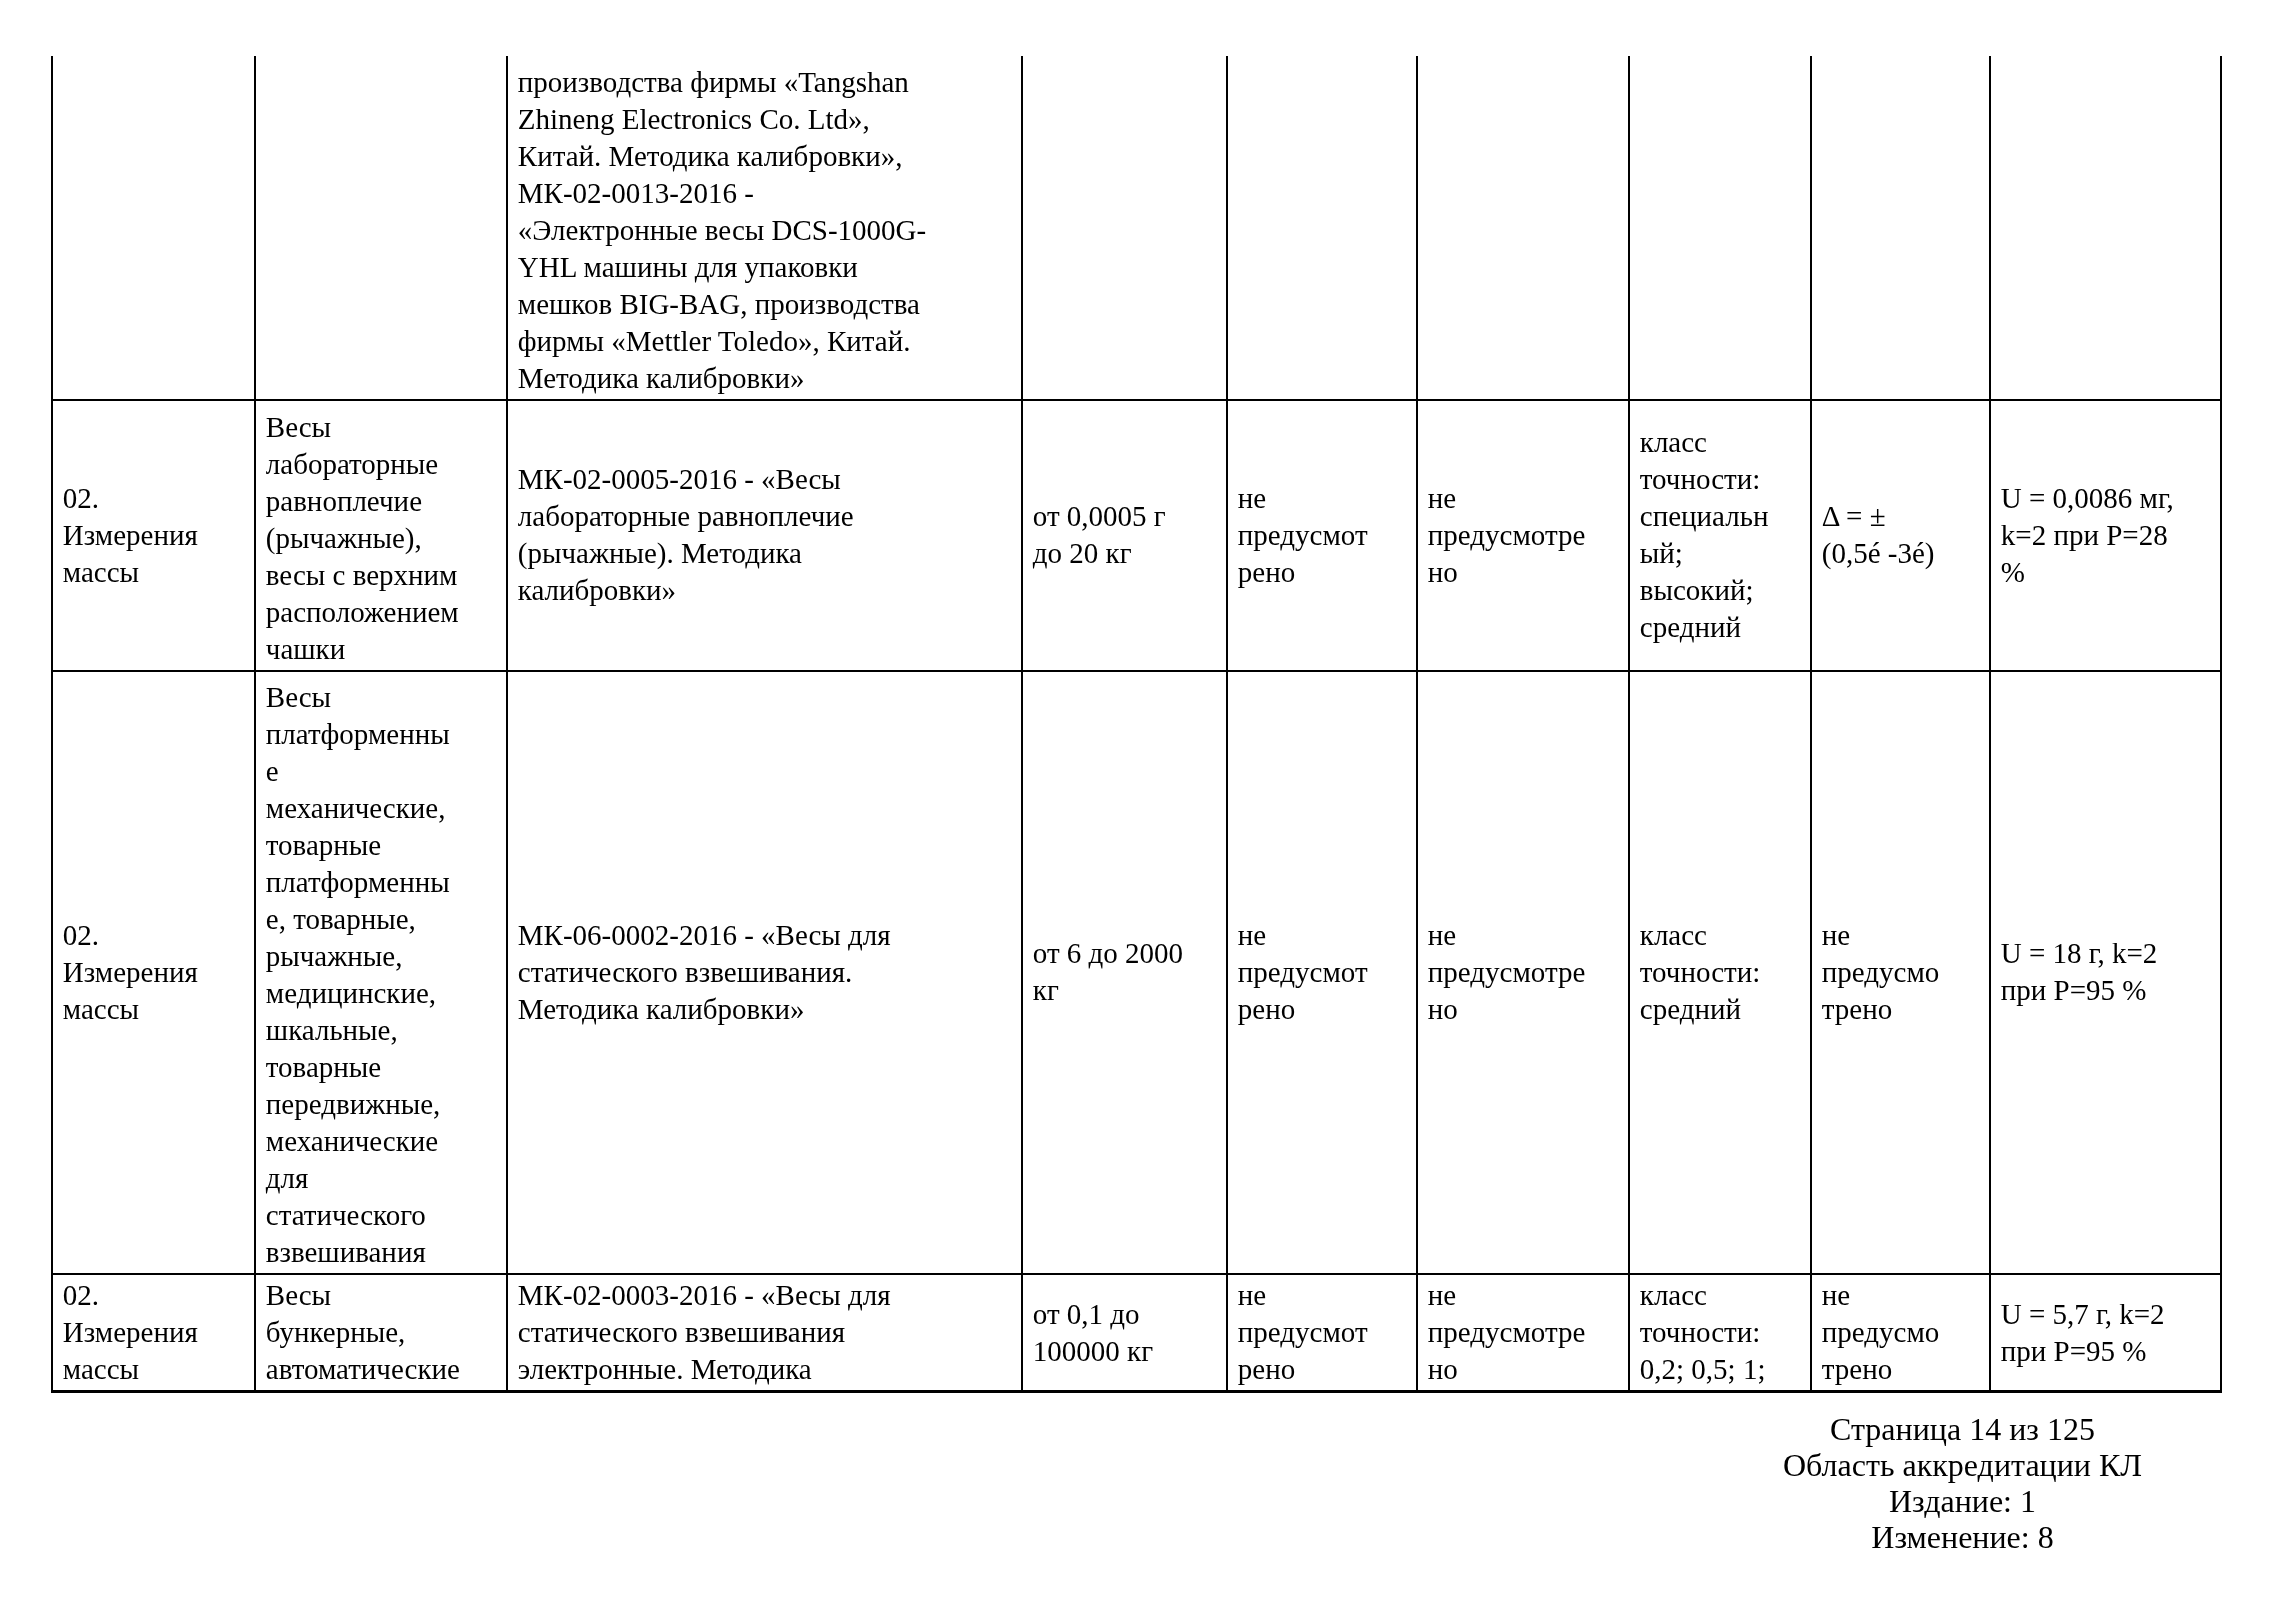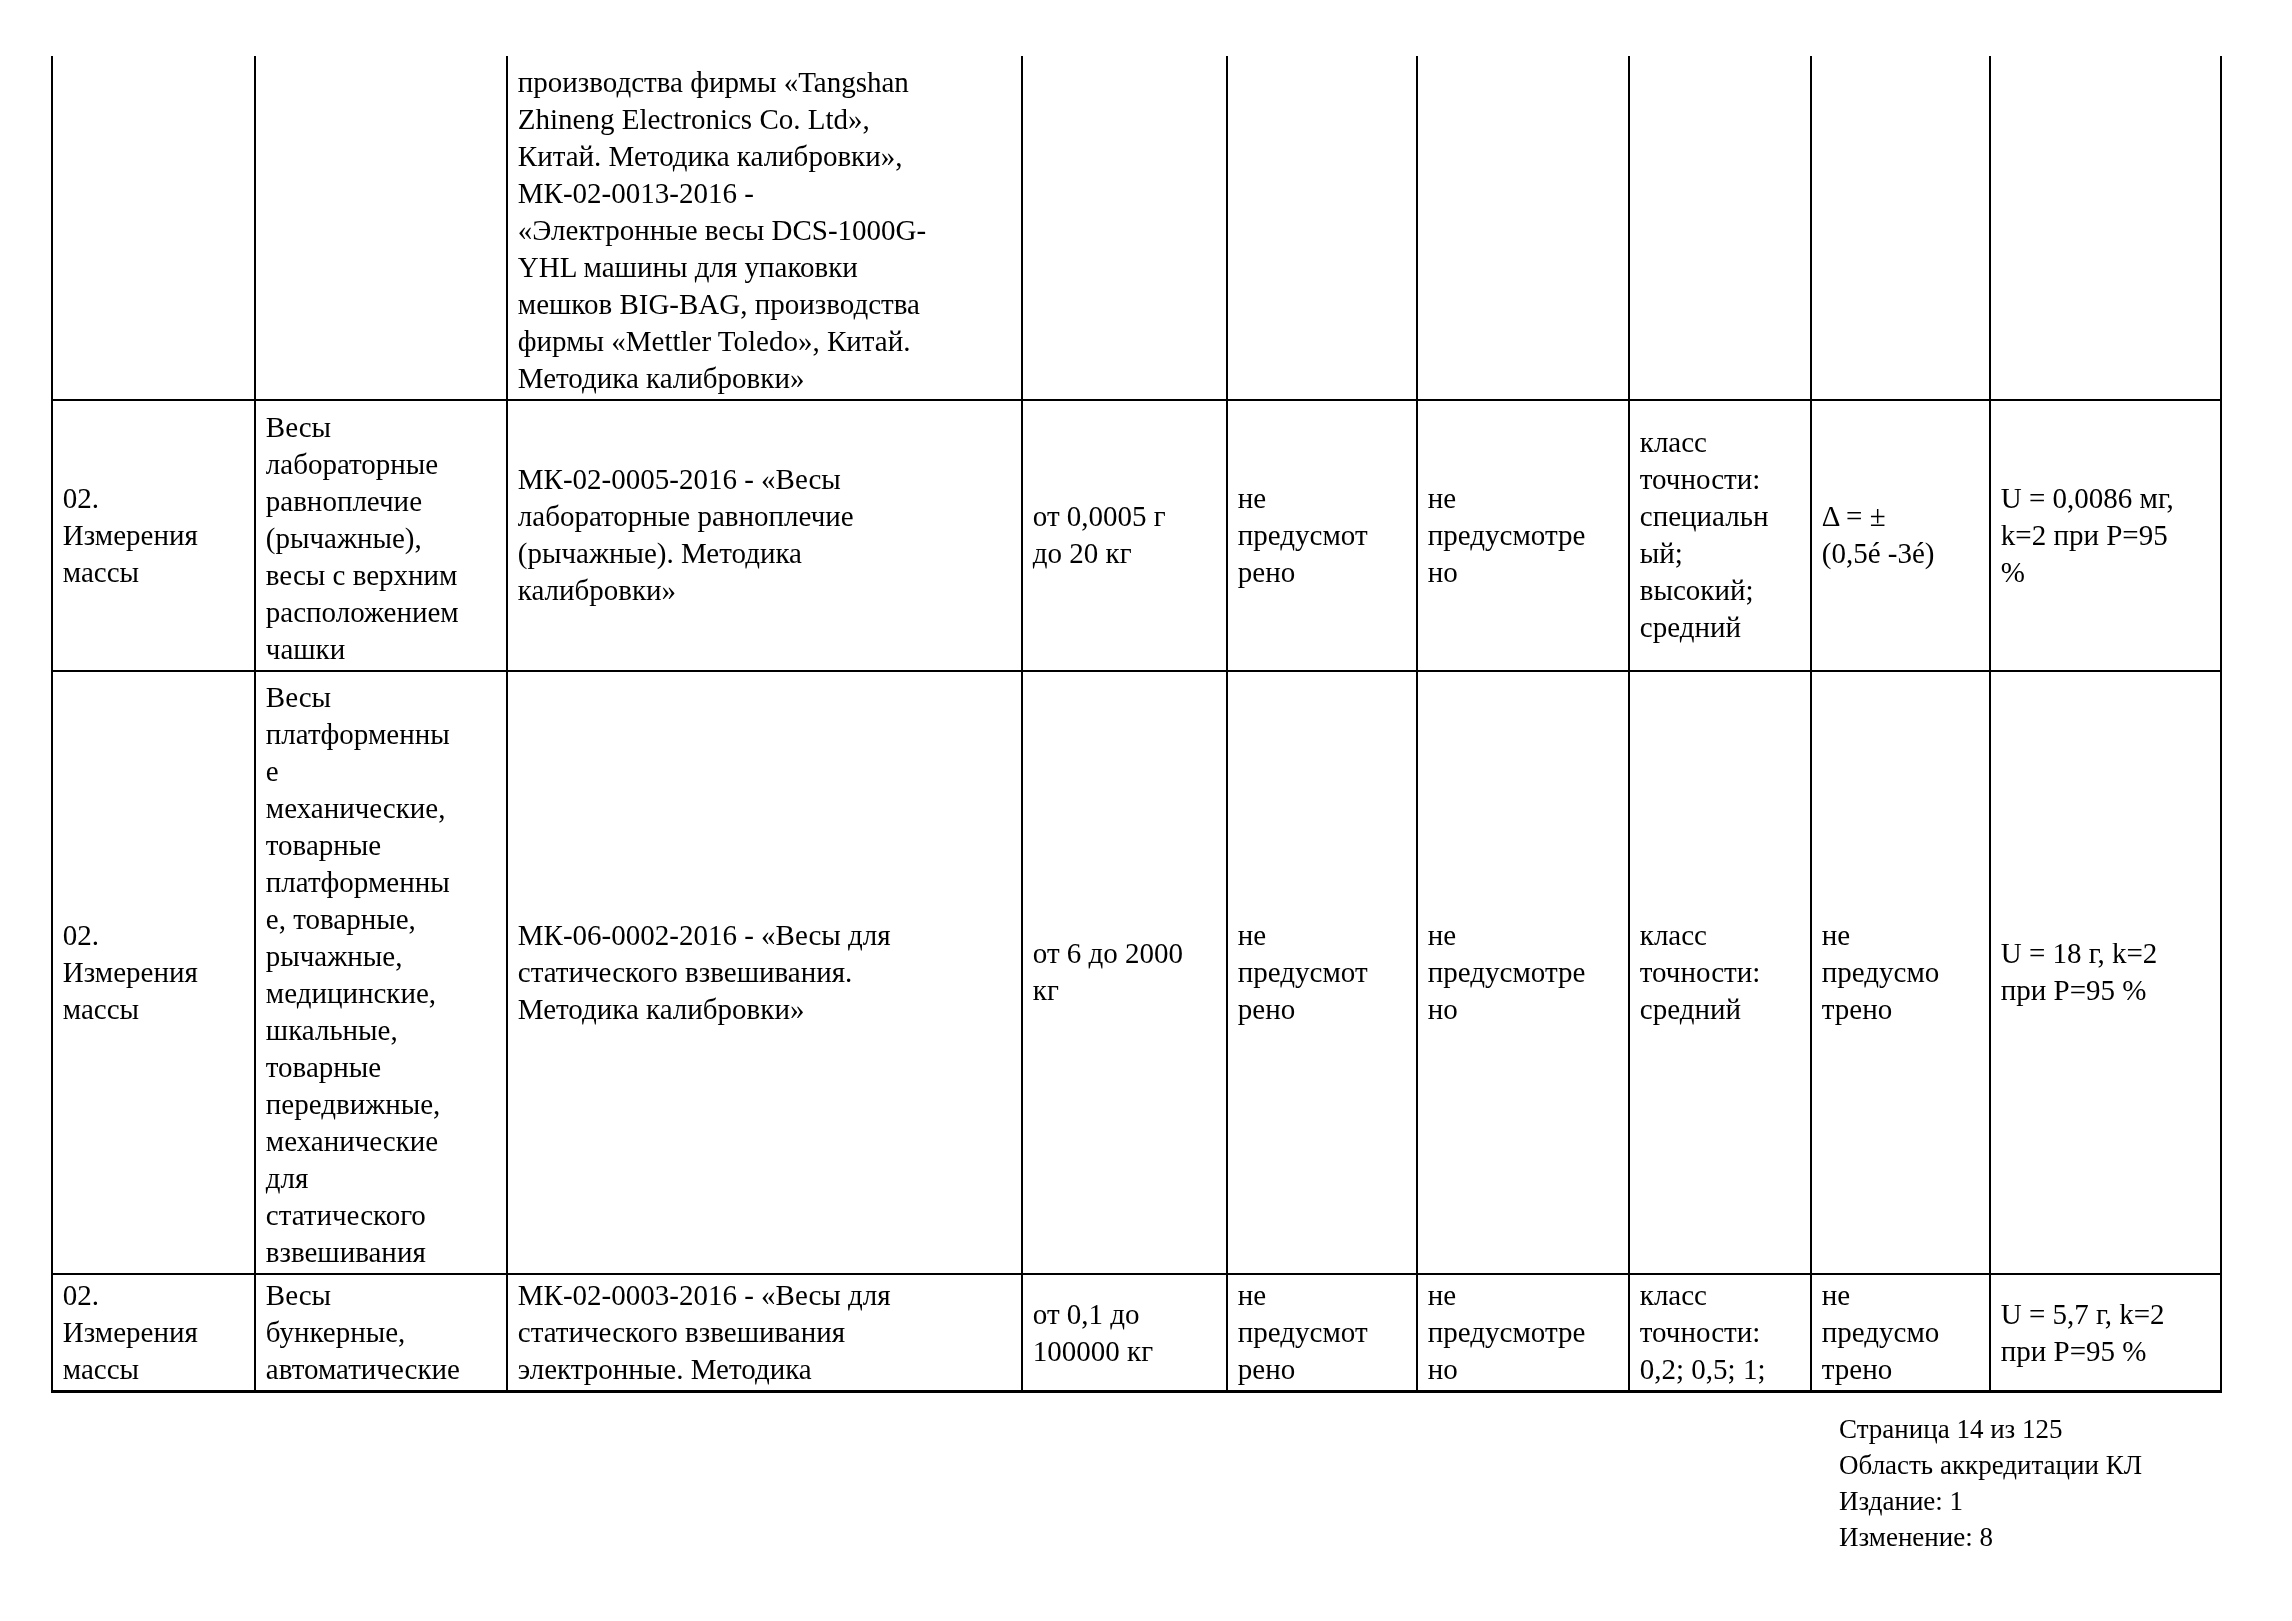--- a/index.html
+++ b/index.html
@@ -37,22 +37,22 @@
 
   .row-1 { height: 339px; }
   .row-2 { height: 268px; }
   .row-3 { height: 603px; }
   .row-4 { height: 115px; }
 
   .page-footer {
     position: absolute;
     top: 1411px;
     right: 151px;
-    text-align: left;
-    font-size: 27px;
+    text-align: center;
+    font-size: 32px;
     line-height: 36px;
   }
 </style>
 </head>
 <body>
 
 <div class="acc-table-wrap">
   <table class="acc-table">
     <colgroup>
       <col style="width:203px">
@@ -110,21 +110,21 @@
 но</td>
       <td>класс
 точности:
 специальн
 ый;
 высокий;
 средний</td>
       <td>Δ = ±
 (0,5é -3é)</td>
       <td>U = 0,0086 мг,
-k=2 при P=95
+k=2 при P=28
 %</td>
     </tr>
     <tr class="row-3">
       <td>02.
 Измерения
 массы</td>
       <td class="vtop">Весы
 платформенны
 е
 механические,

